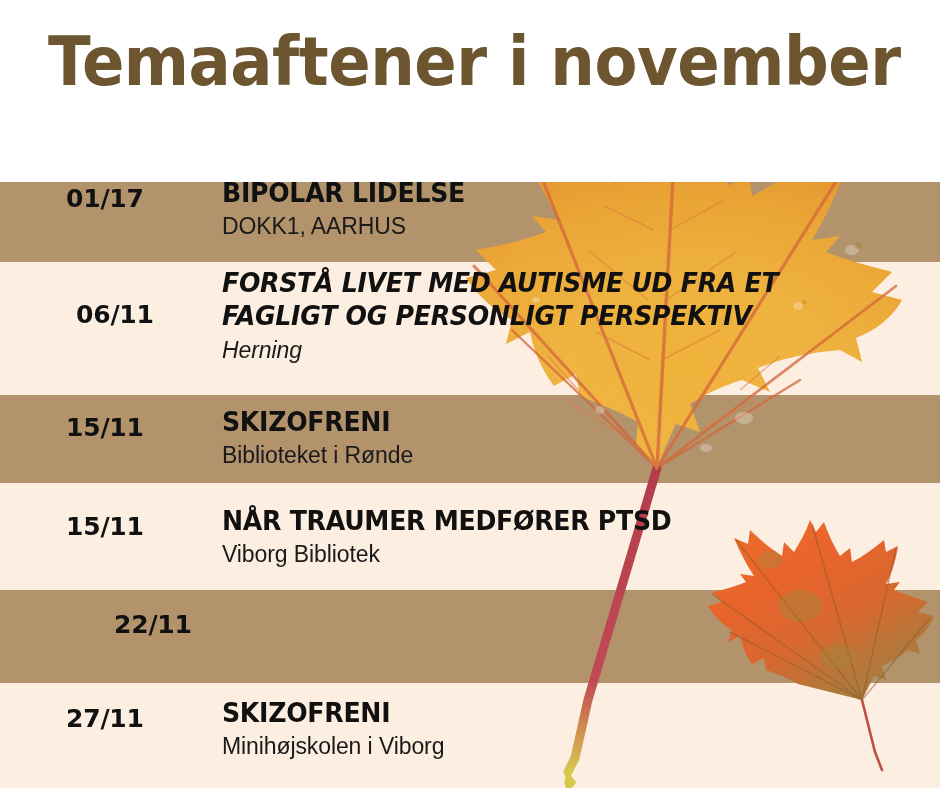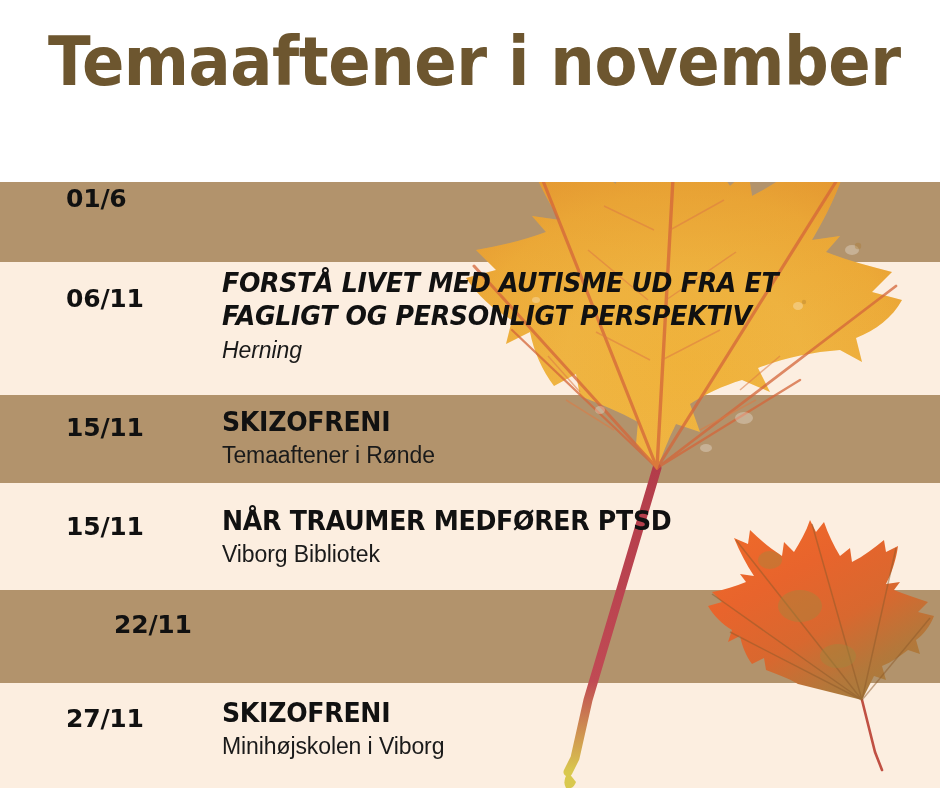--- a/index.html
+++ b/index.html
@@ -309,37 +309,41 @@
           <ellipse cx="838" cy="656" rx="18" ry="12"></ellipse>
           <ellipse cx="770" cy="560" rx="12" ry="9"></ellipse>
         </g>
       </g>
     </svg>
   </div>
 
   <div class="rows">
 
     <div class="row" style="top:155px;height:107px;">
-      <div class="date" style="top:29px;">01/6</div>
+      <div class="date" style="top:29px;">01/17</div>
+      <div class="body" style="top:22px;">
+        <div class="evt-title">BIPOLAR LIDELSE</div>
+        <div class="evt-venue">DOKK1, AARHUS</div>
+      </div>
     </div>
 
     <div class="row" style="top:262px;height:133px;">
-      <div class="date" style="top:22px;">06/11</div>
+      <div class="date" style="top:38px;margin-left:10px;">06/11</div>
       <div class="body" style="top:5px;font-style:italic;">
         <div class="evt-title">FORSTÅ LIVET MED AUTISME UD FRA ET
 FAGLIGT OG PERSONLIGT PERSPEKTIV</div>
         <div class="evt-venue">Herning</div>
       </div>
     </div>
 
     <div class="row" style="top:395px;height:88px;">
       <div class="date" style="top:18px;">15/11</div>
       <div class="body" style="top:11px;">
         <div class="evt-title">SKIZOFRENI</div>
-        <div class="evt-venue">Temaaftener i Rønde</div>
+        <div class="evt-venue">Biblioteket i Rønde</div>
       </div>
     </div>
 
     <div class="row" style="top:483px;height:107px;">
       <div class="date" style="top:29px;">15/11</div>
       <div class="body" style="top:22px;">
         <div class="evt-title">NÅR TRAUMER MEDFØRER PTSD</div>
         <div class="evt-venue">Viborg Bibliotek</div>
       </div>
     </div>

